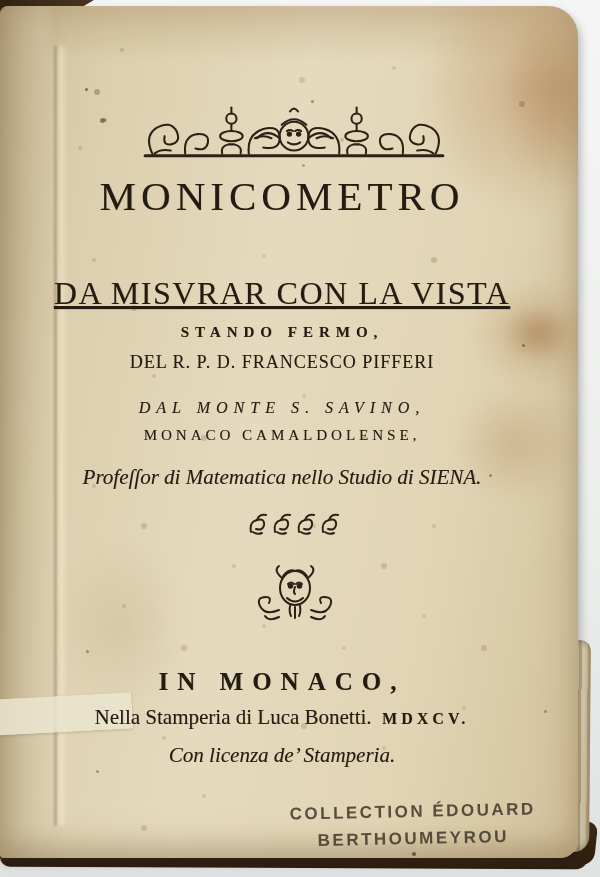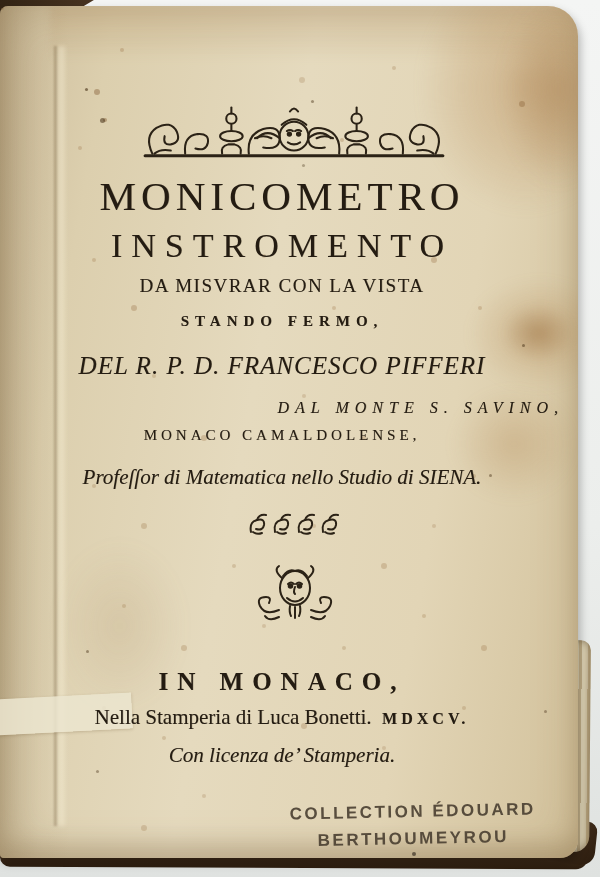--- a/index.html
+++ b/index.html
@@ -97,24 +97,24 @@
 
   .tape{position:absolute;left:-6px;top:690px;width:138px;height:36px;
     background:rgba(235,229,207,.85);transform:rotate(-3deg);
     box-shadow:0 1px 3px rgba(100,75,40,.25);}
 
   
   .print{position:absolute;left:0;right:14px;text-align:center;color:#241c12;
     text-shadow:.4px .4px 0 rgba(45,33,16,.35);white-space:nowrap;}
   .t-title1{top:166px;font-size:41px;letter-spacing:5px;font-weight:400;}
   .t-title2{top:221px;font-size:34px;letter-spacing:9px;}
-  .t-sub{top:269px;font-size:19px;letter-spacing:1.5px;}
-  .t-motto{top:307px;font-size:15px;letter-spacing:6px;font-weight:700;}
-  .t-author{top:346px;font-size:25px;font-style:italic;letter-spacing:1px;}
-  .t-origin{top:393px;font-size:16px;font-style:italic;letter-spacing:6px;text-align:right;}
+  .t-sub{top:269px;font-size:32px;letter-spacing:1.5px;text-decoration:underline;}
+  .t-motto{top:318px;font-size:15px;letter-spacing:6px;font-weight:700;}
+  .t-author{top:346px;font-size:18px;letter-spacing:1px;}
+  .t-origin{top:393px;font-size:16px;font-style:italic;letter-spacing:6px;}
   .t-order{top:421px;font-size:15px;letter-spacing:4px;}
   .t-role{top:459px;font-size:21px;font-style:italic;}
   .t-city{top:662px;font-size:25px;letter-spacing:9px;font-weight:700;}
   .t-printer{top:699px;font-size:21px;}
   .t-year{font-size:16px;letter-spacing:4px;font-weight:700;margin-top:40px;}
   .t-license{top:737px;font-size:21px;font-style:italic;}
 
   .ornament{position:absolute;}
   .orn-headpiece{left:140px;top:90px;}
   .orn-fleuron{left:247px;top:504px;}
@@ -175,21 +175,20 @@
         <path d="M143 33 Q146 31 149 33 M151 33 Q154 31 157 33"></path>
         <circle cx="145.5" cy="36" r="1.6" fill="#2b2216"></circle>
         <circle cx="154.5" cy="36" r="1.6" fill="#2b2216"></circle>
         <path d="M144 44 Q150 48 156 44"></path>
         <path d="M136 40 Q124 30 114 40"></path>
         <path d="M164 40 Q176 30 186 40"></path>
       </g>
     </svg>
 
     <div class="print t-title1">MONICOMETRO</div>
-    <div class="print t-title2">INSTROMENTO</div>
     <div class="print t-sub">DA MISVRAR CON LA VISTA</div>
     <div class="print t-motto">STANDO FERMO,</div>
     <div class="print t-author">DEL R. P. D. FRANCESCO PIFFERI</div>
     <div class="print t-origin">DAL MONTE S. SAVINO,</div>
     <div class="print t-order">MONACO CAMALDOLENSE,</div>
     <div class="print t-role">Profeſſor di Matematica nello Studio di SIENA.</div>
 
     <svg class="ornament orn-fleuron" width="96" height="28" viewBox="0 0 96 26">
       <g stroke="#2b2216" fill="none" stroke-width="2" stroke-linecap="round">
         <g id="fl1">

